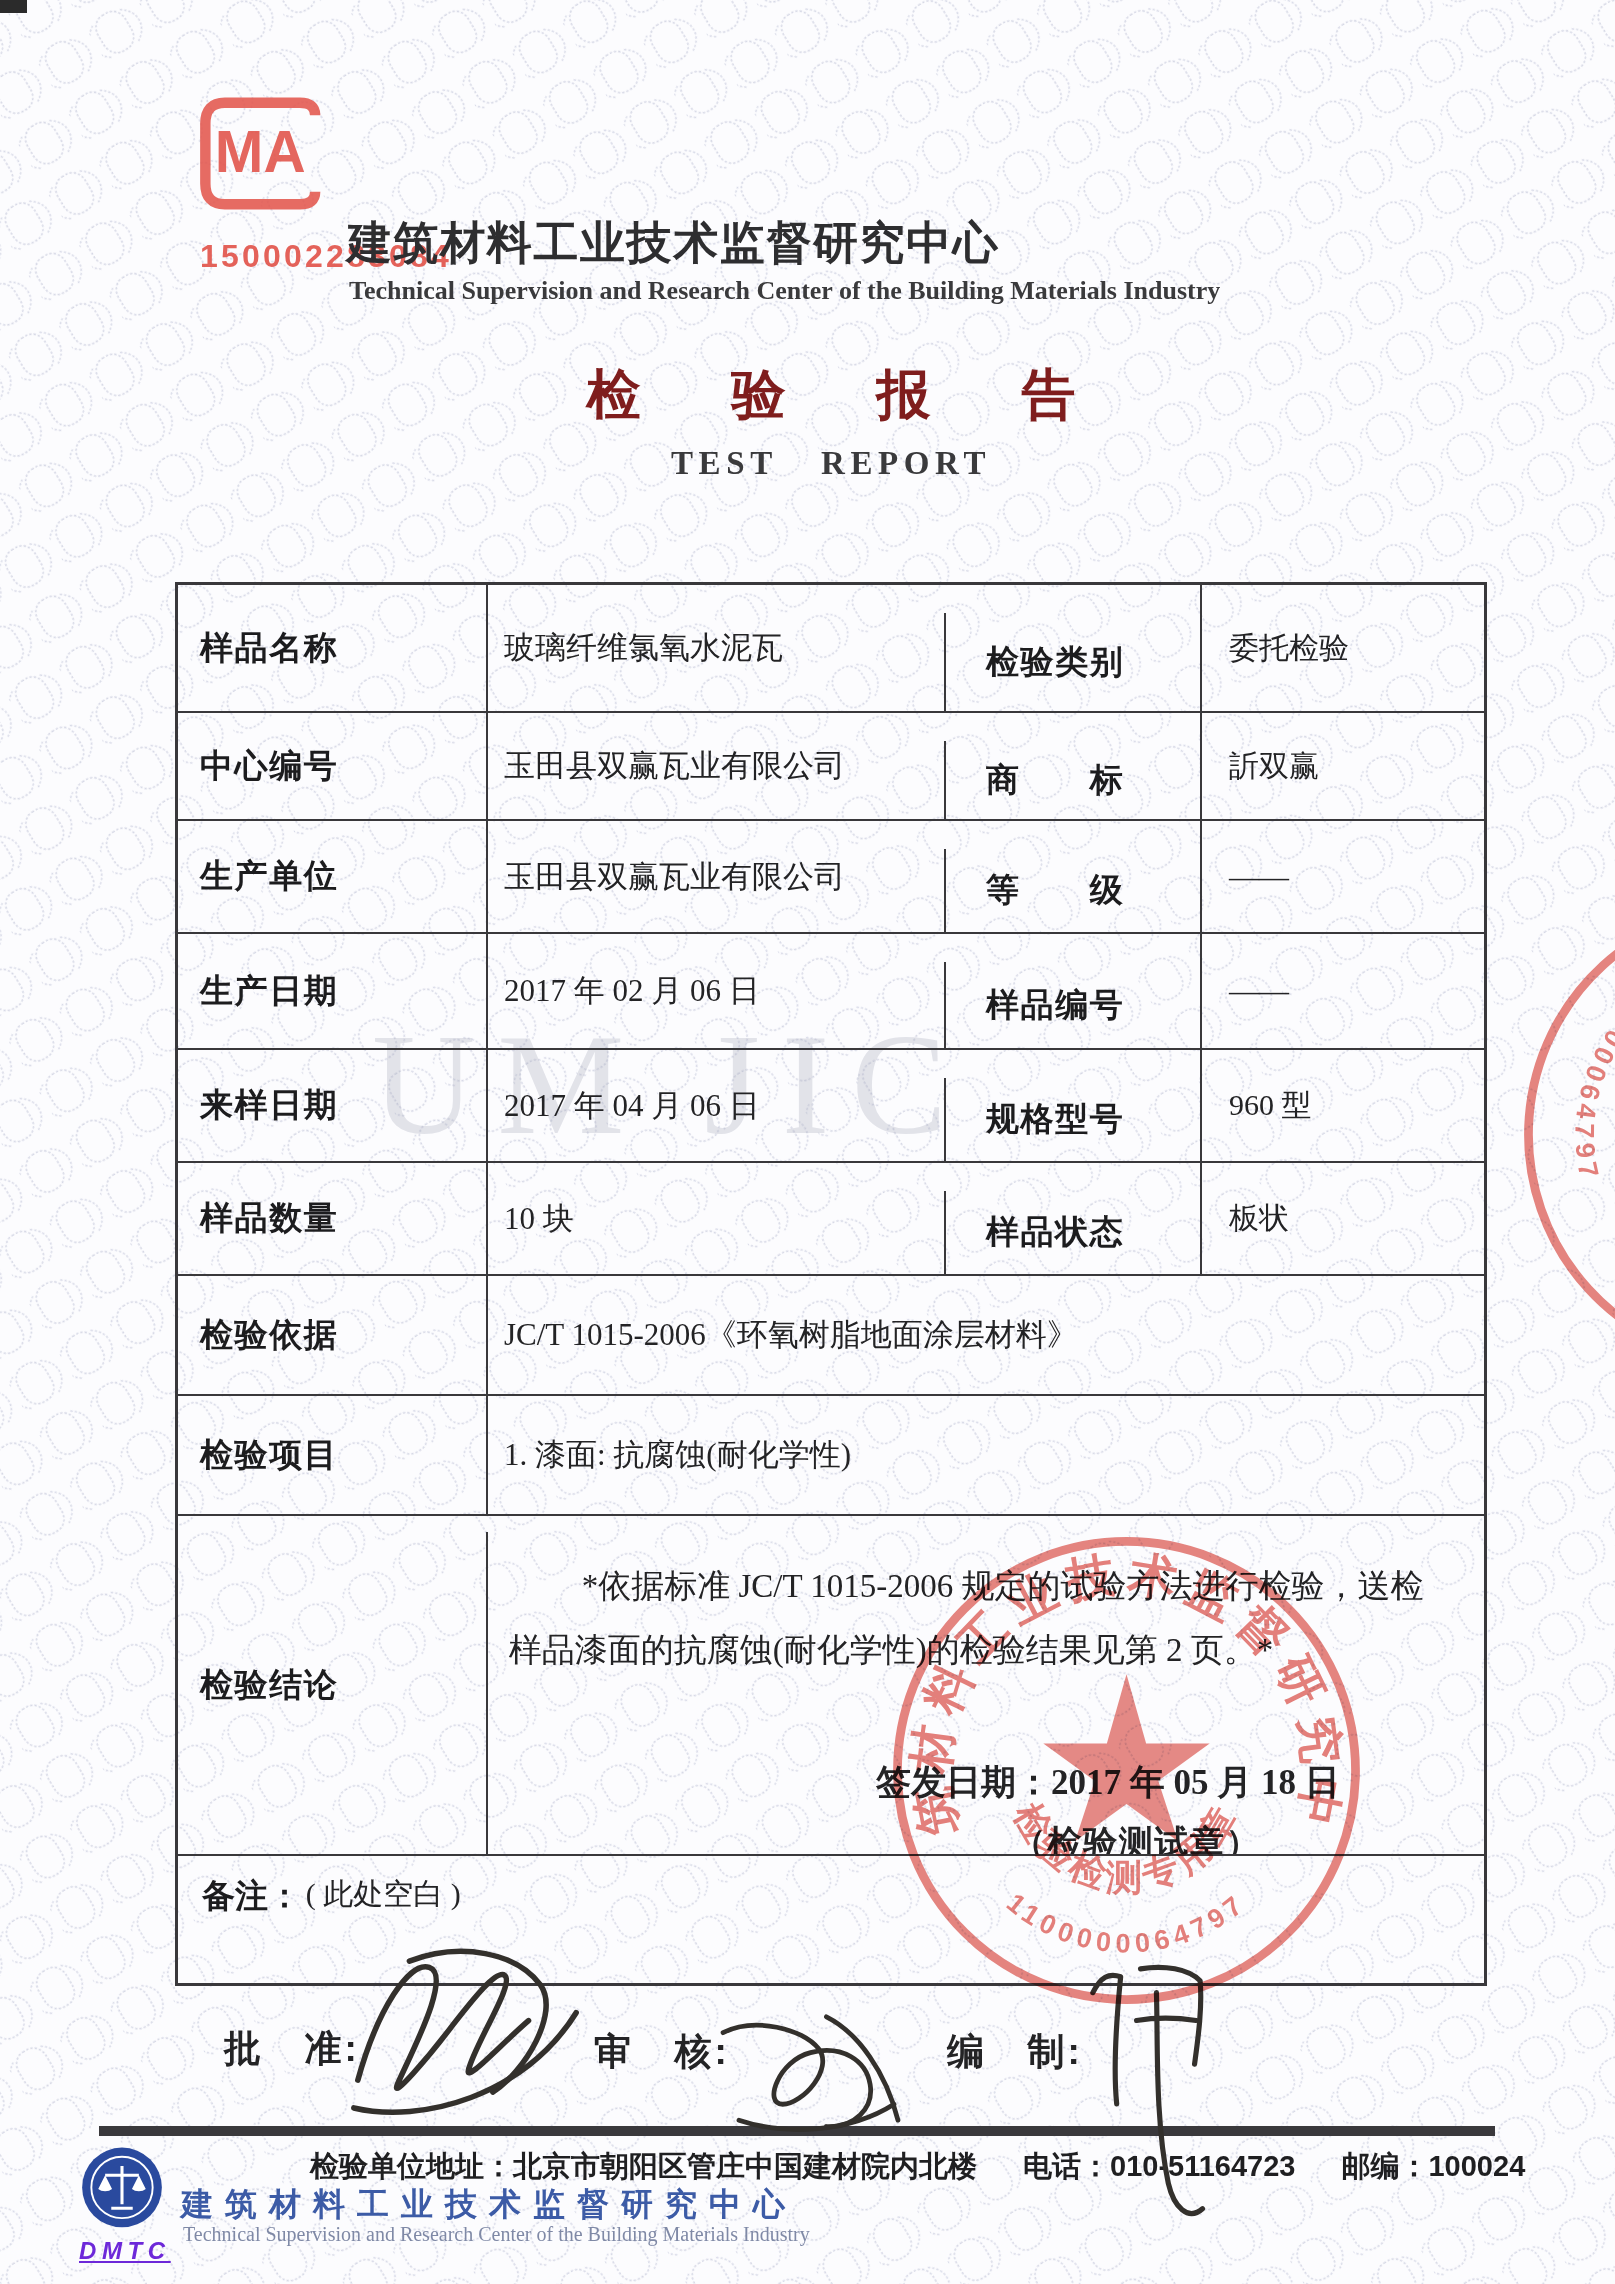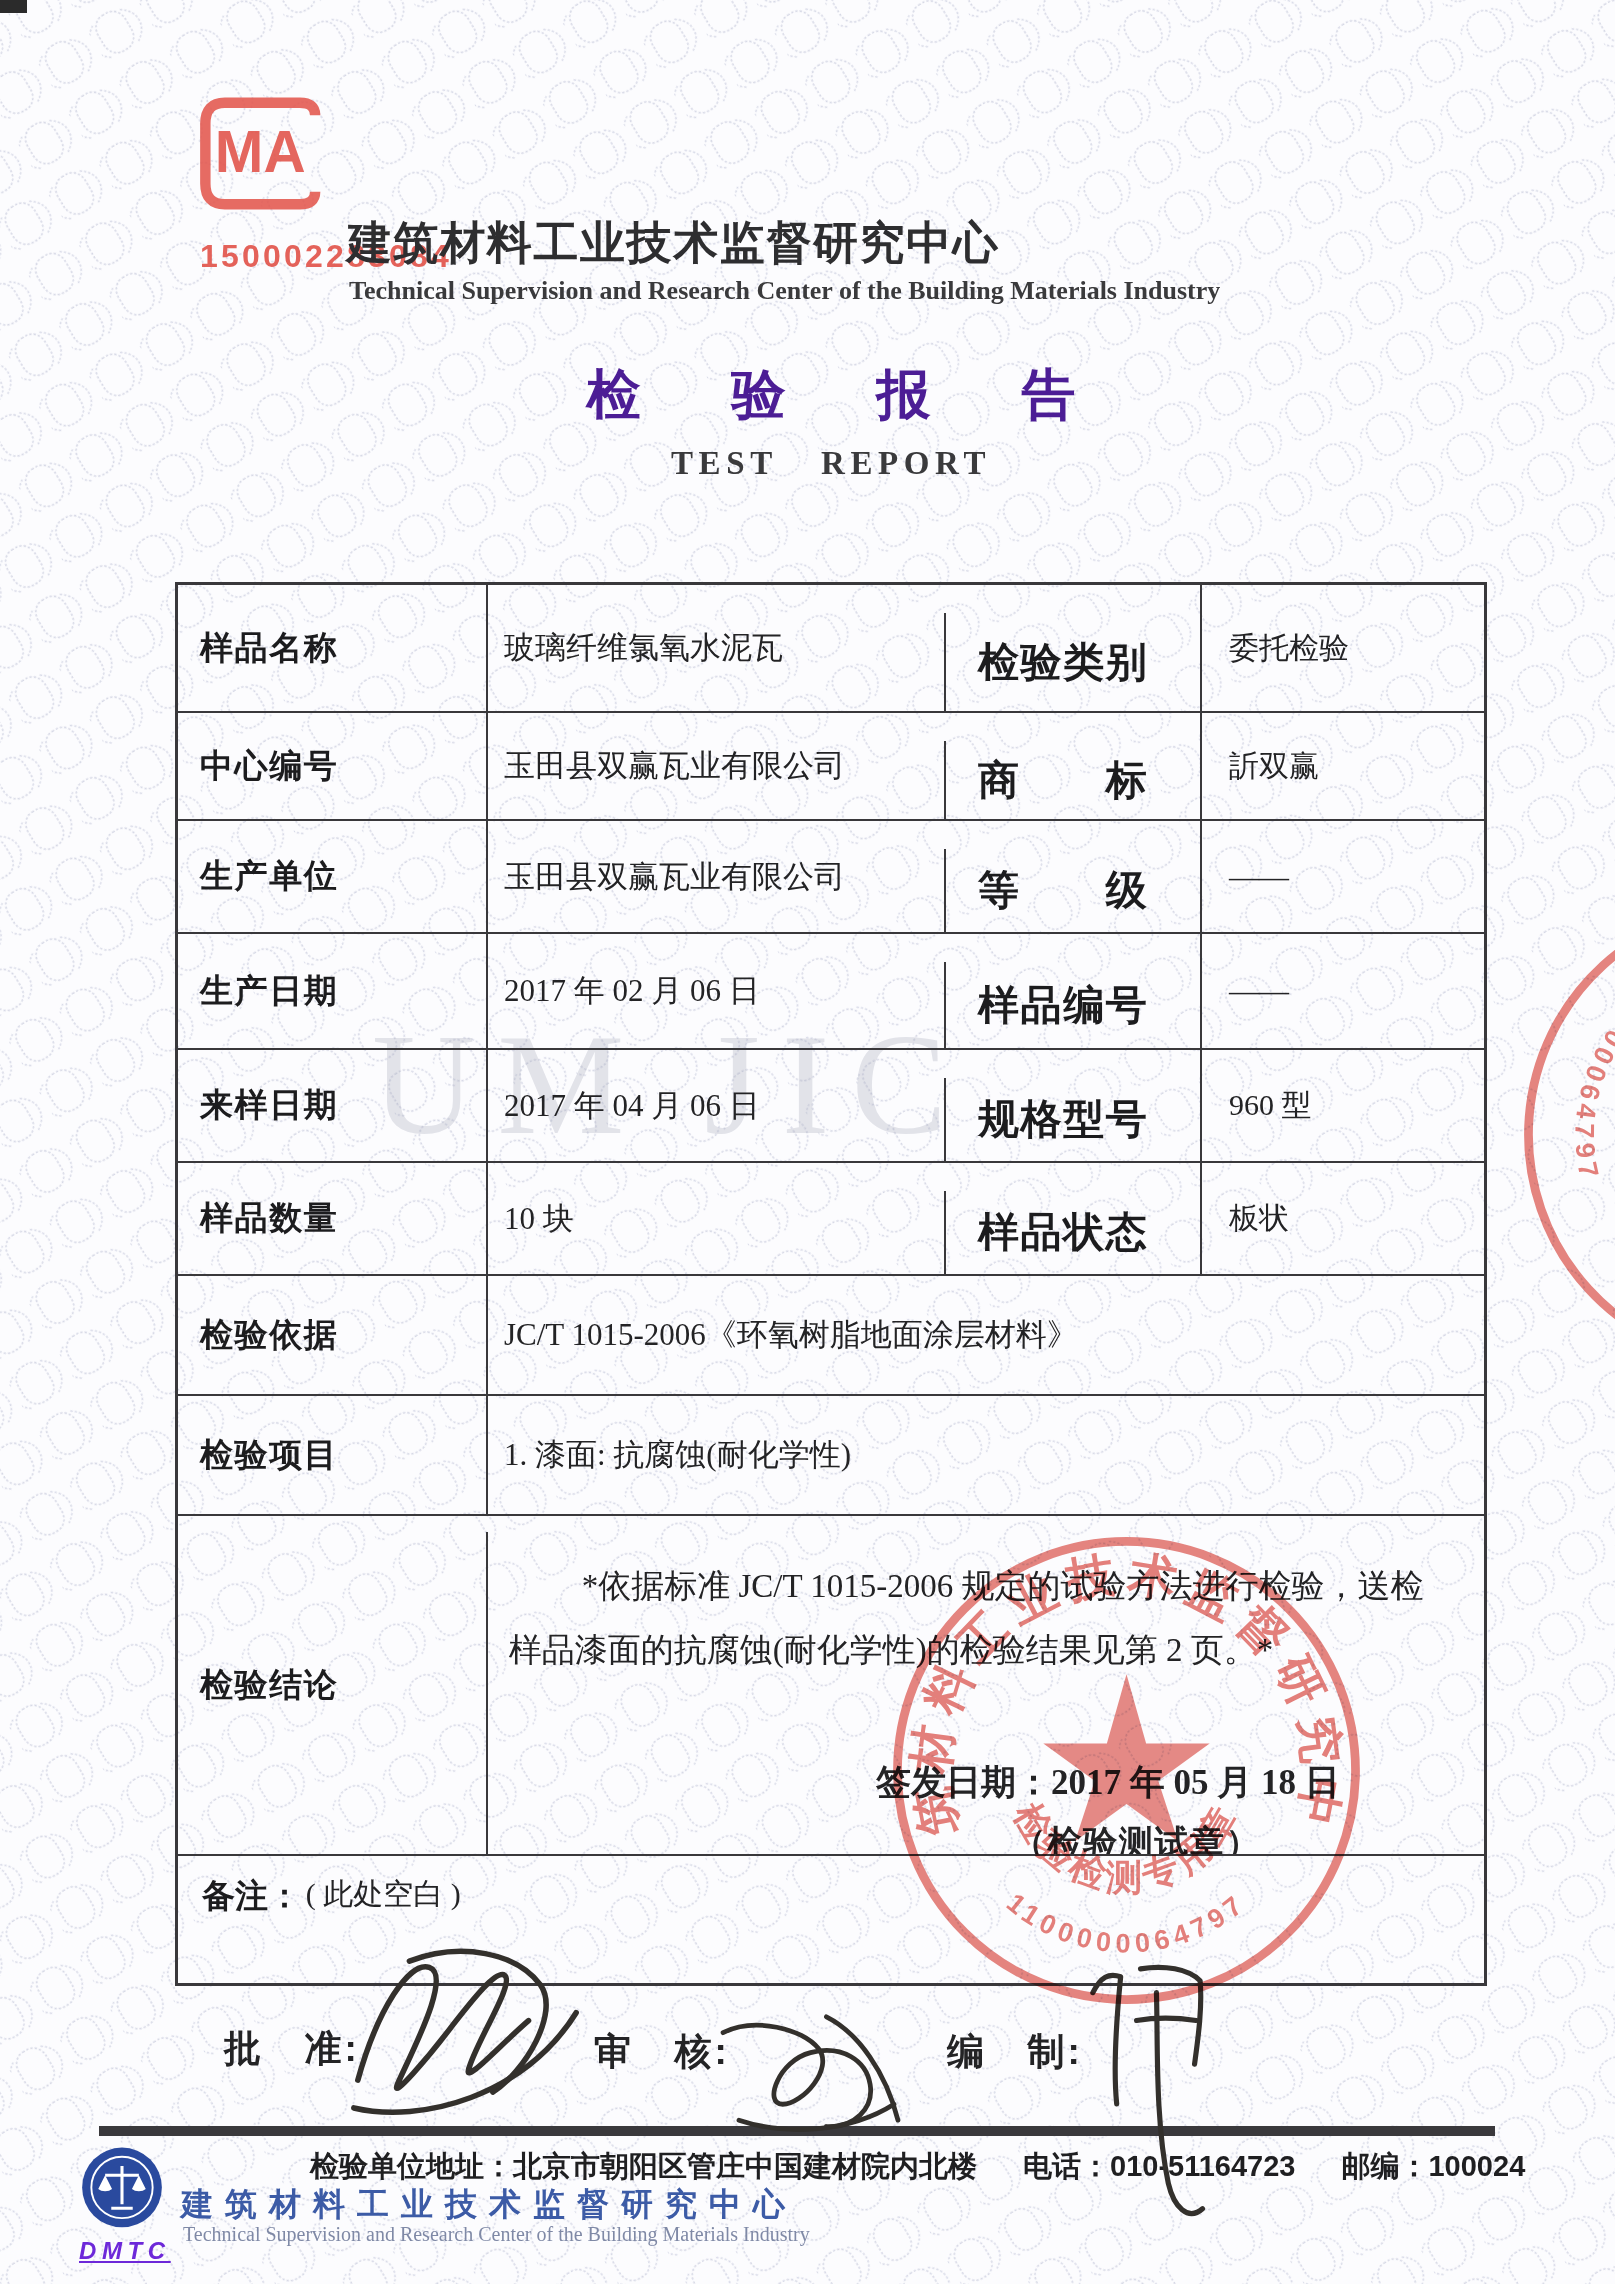--- a/index.html
+++ b/index.html
@@ -19,21 +19,21 @@
   .org-name{
     position:absolute;left:347px;top:213px;z-index:2;
     font-size:45px;font-weight:700;letter-spacing:1.6px;color:#2e2e30;
   }
   .org-name-en{
     position:absolute;left:349px;top:276px;z-index:2;
     font-family:"Liberation Serif",serif;font-size:26px;font-weight:700;color:#3a3a3c;
   }
   .report-title{
     position:absolute;left:175px;top:359px;width:1312px;text-align:center;z-index:2;
-    font-size:54px;font-weight:700;letter-spacing:38px;text-indent:38px;color:#4c1d95;
+    font-size:54px;font-weight:700;letter-spacing:38px;text-indent:38px;color:#7f1d1d;
   }
   .report-title-en{
     position:absolute;left:175px;top:445px;width:1312px;text-align:center;z-index:2;
     font-family:"Liberation Serif",serif;font-size:33px;font-weight:700;
     letter-spacing:5.6px;word-spacing:30px;color:#3a3a3c;
   }
   .no-row{position:absolute;left:183px;top:528px;width:1304px;z-index:2;display:flex;align-items:flex-end;}
   .no-label{font-size:33px;font-weight:700;color:#232325;}
   .no-value{
     font-family:"Liberation Serif",serif;font-size:36px;color:#232325;
@@ -50,21 +50,21 @@
   }
   .trow{display:grid;border-top:2.4px solid #39383b;}
   .trow:first-child{border-top:none;}
   .cols4{grid-template-columns:308px 458px 256px 284px;}
   .cols2{grid-template-columns:308px 998px;}
   .cols1{grid-template-columns:1306px;}
   .cell{border-left:2.4px solid #39383b;display:flex;align-items:center;box-sizing:border-box;overflow:hidden;}
   .cell:first-child{border-left:none;}
   .lbl{font-size:33px;font-weight:700;color:#1c1c1e;padding-left:22px;letter-spacing:1.6px;}
   .val{font-family:"Liberation Serif",serif;font-size:31px;color:#232325;padding-left:16px;}
-  .lbl2{font-size:41px;font-weight:700;color:#1c1c1e;padding-left:32px;letter-spacing:1.6px;margin-top:28px;}
+  .lbl2{font-size:33px;font-weight:700;color:#1c1c1e;padding-left:40px;letter-spacing:1.6px;margin-top:28px;}
   .val2{font-family:"Liberation Serif",serif;font-size:30px;color:#232325;padding-left:27px;}
   .conclusion-cell{position:relative;display:block;padding:22px 32px 0 20.7px;margin-top:16px;}
   .conclusion-text{
     font-family:"Liberation Serif",serif;font-size:33px;line-height:64px;color:#232325;
     text-indent:73px;margin:0;
   }
   .issue-date{
     position:absolute;left:388px;top:227px;
     font-family:"Liberation Serif",serif;font-size:35px;font-weight:600;color:#232325;
   }

